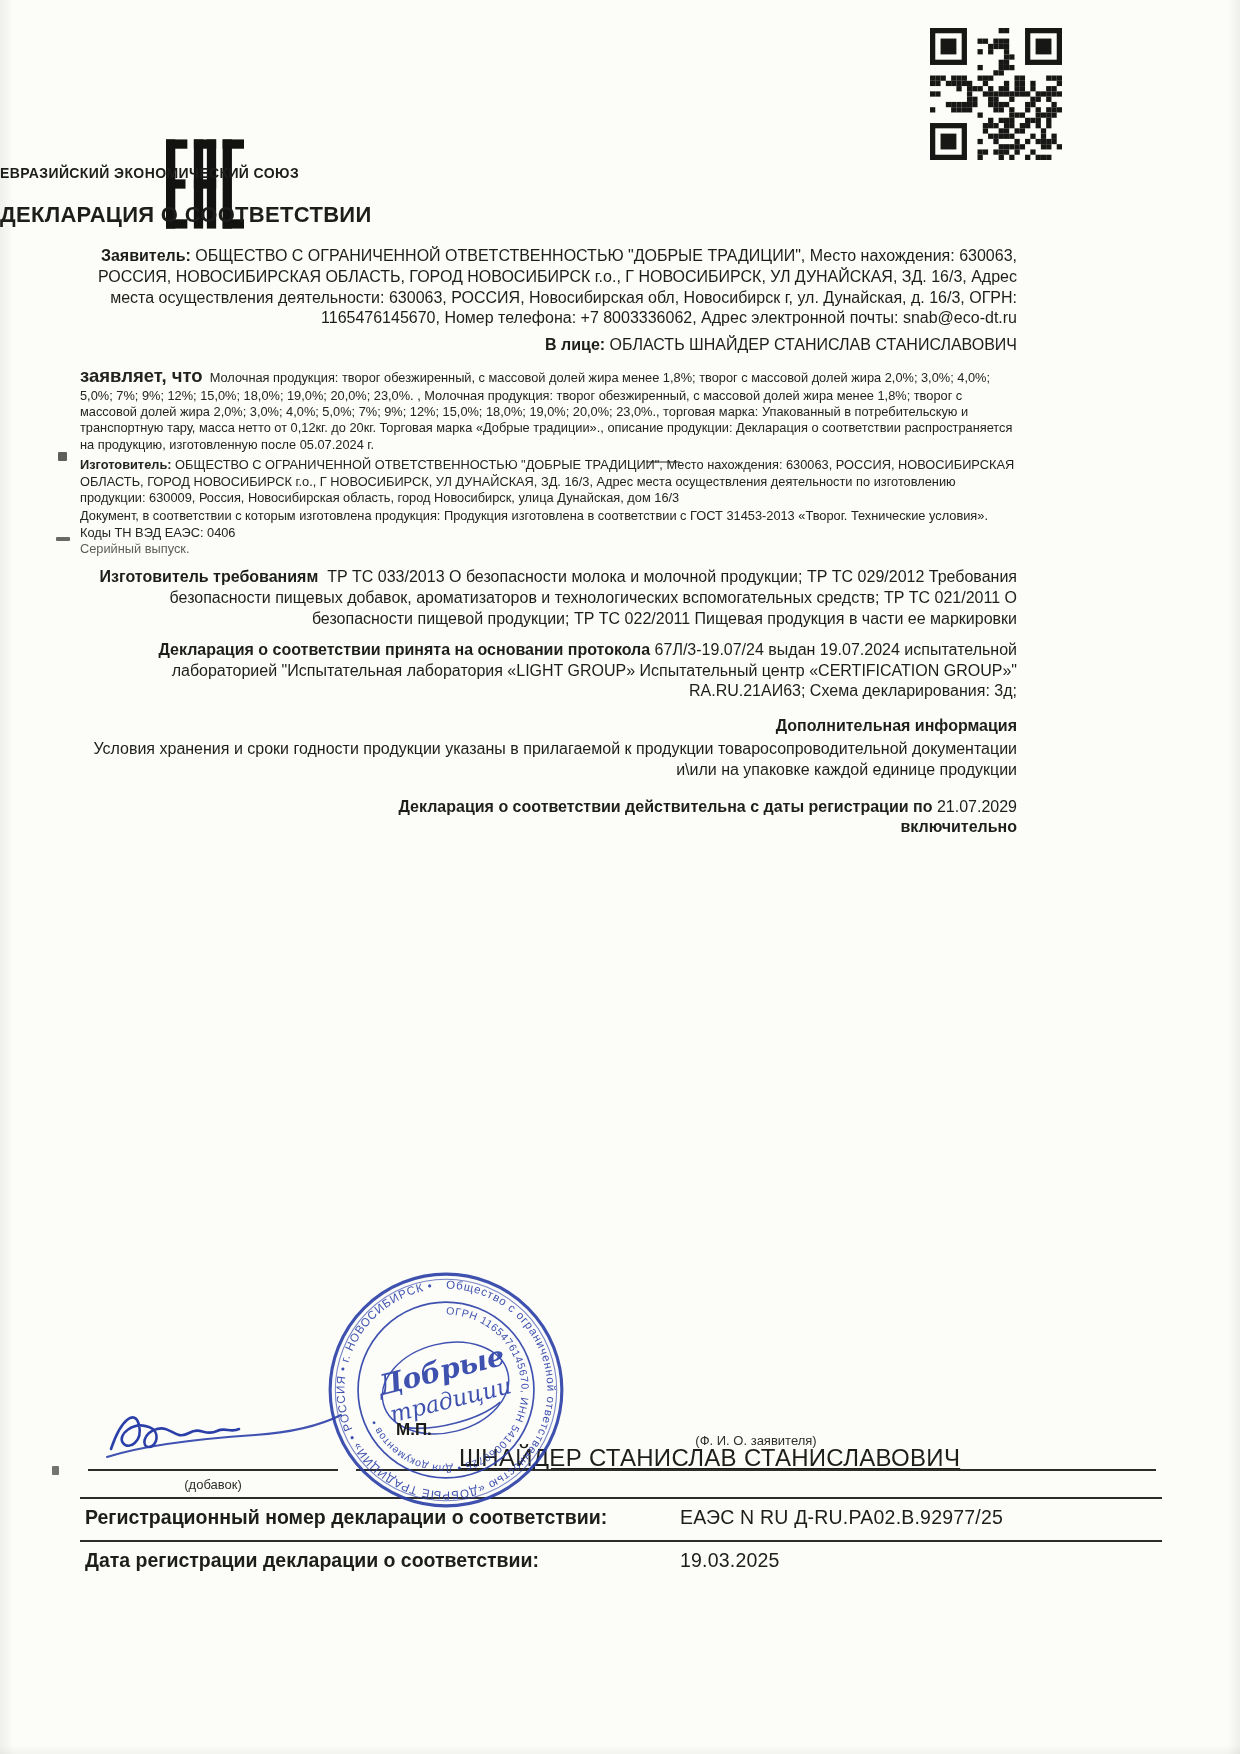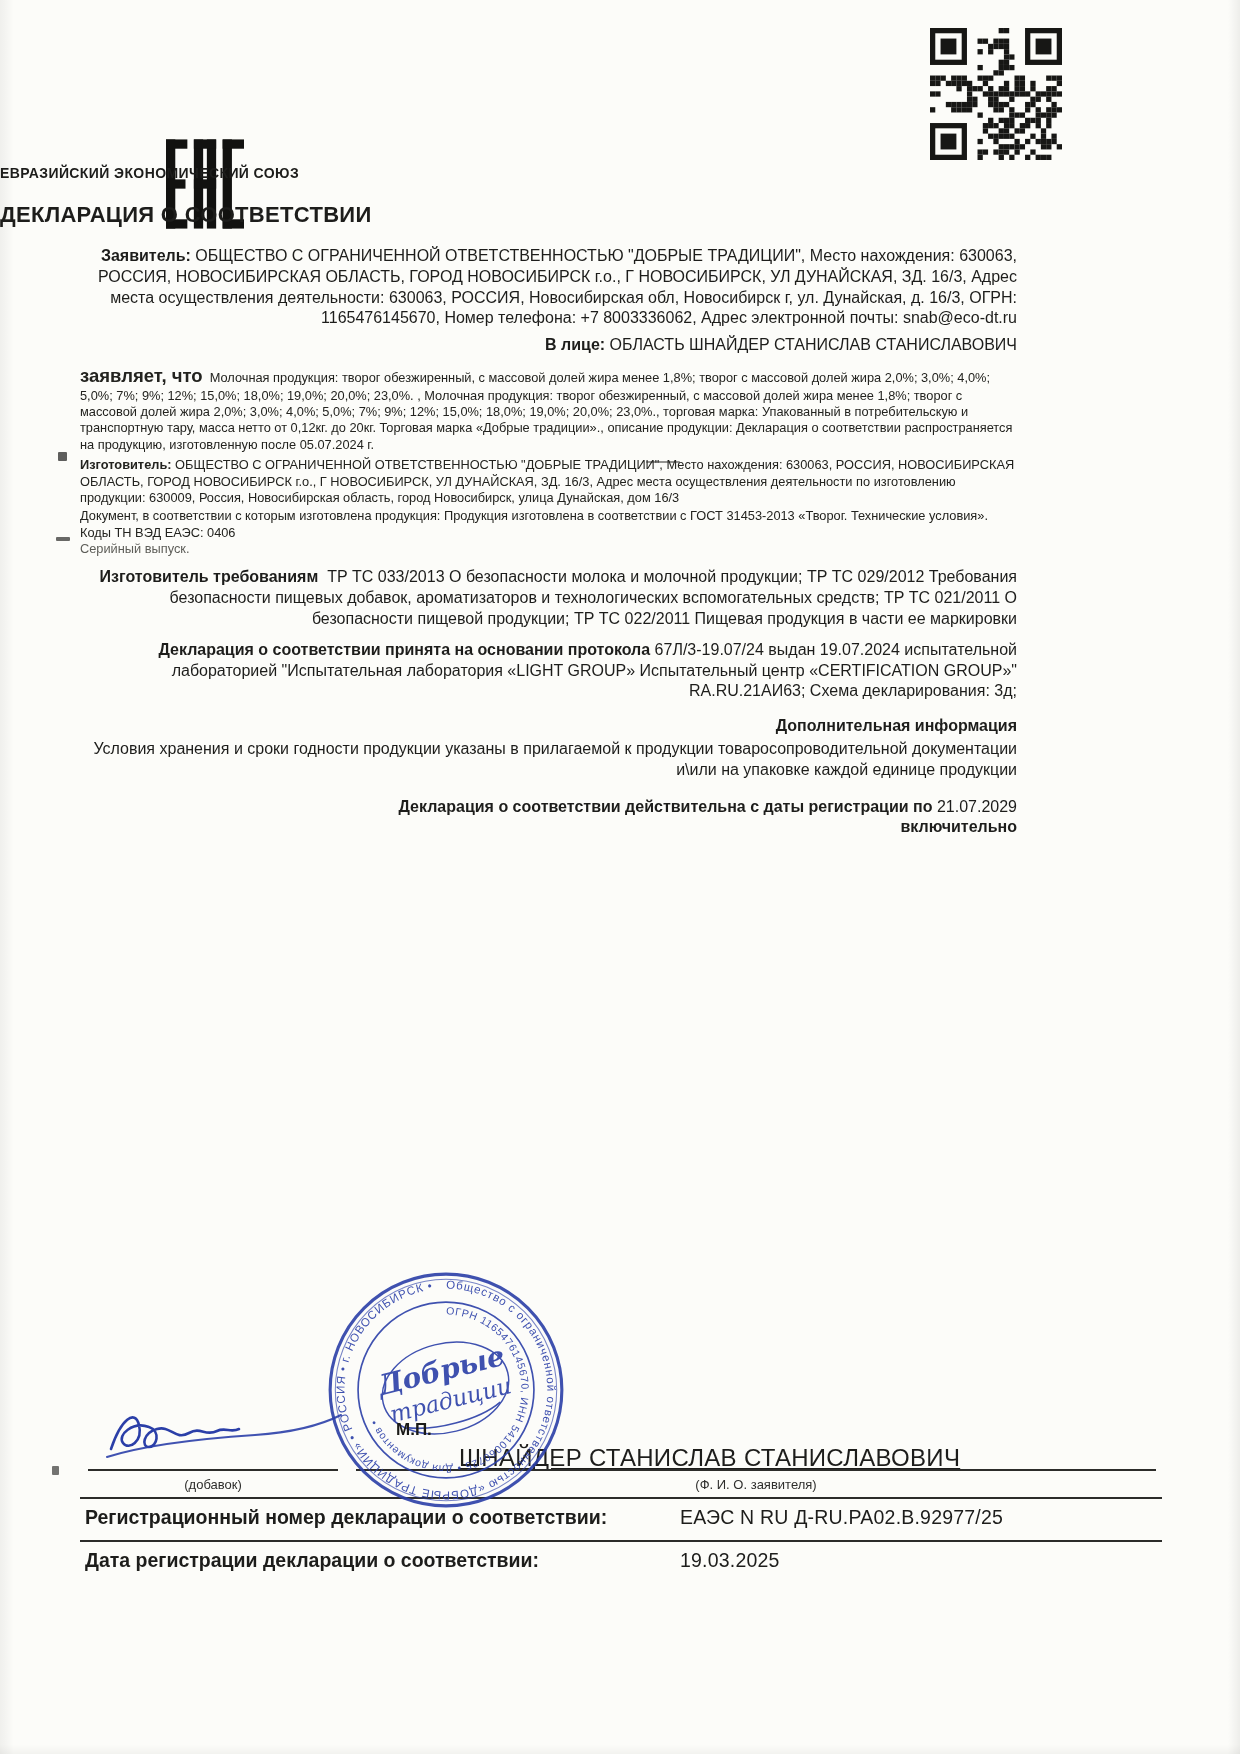--- a/index.html
+++ b/index.html
@@ -44,21 +44,21 @@
 
   .regrow { position:absolute; left:85px; width:1080px; font-size:19.5px; }
   .regrow .val { position:absolute; left:595px; top:0; font-weight:normal; letter-spacing:.2px; }
   .row1 { top:1506px; }
   .row2 { top:1549px; }
   .line-above-reg { left:80px; top:1497px; width:1082px; }
   .line-between-reg { left:80px; top:1540px; width:1082px; }
   .sig-line { left:88px; top:1469px; width:250px; }
   .fio-line { left:356px; top:1469px; width:800px; }
   .cap-sig { left:88px; top:1477px; width:250px; }
-  .cap-fio { left:356px; top:1477px; width:800px; }
+  .cap-fio { left:356px; top:1433px; width:800px; }
 
   .artifact { position:absolute; background:#2a2a28; border-radius:1px; }
   .a1 { left:58px; top:452px; width:9px; height:9px; opacity:.75; }
   .a2 { left:56px; top:537px; width:14px; height:4px; opacity:.7; }
   .a3 { left:52px; top:1466px; width:7px; height:9px; opacity:.65; }
   .a4 { left:646px; top:461px; width:34px; height:2px; opacity:.5; }
 </style>
 </head>
 <body>
 

